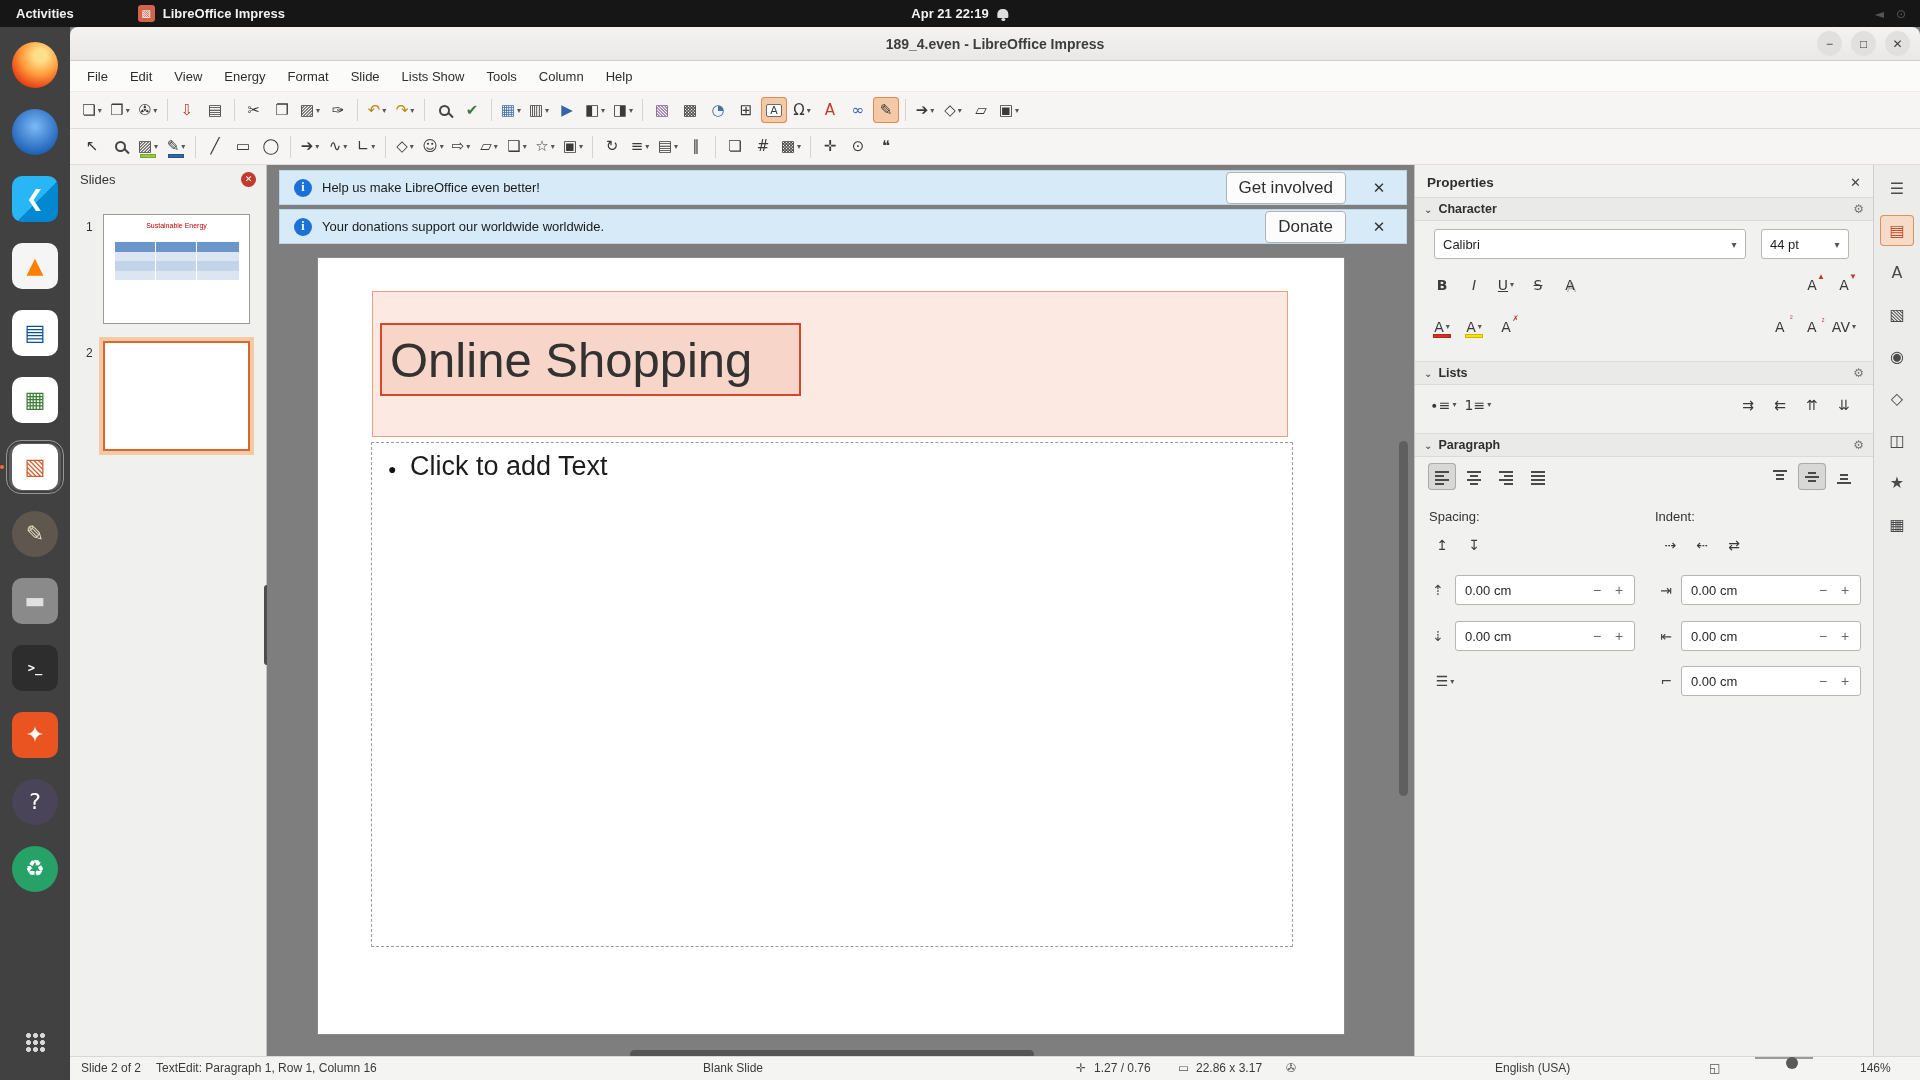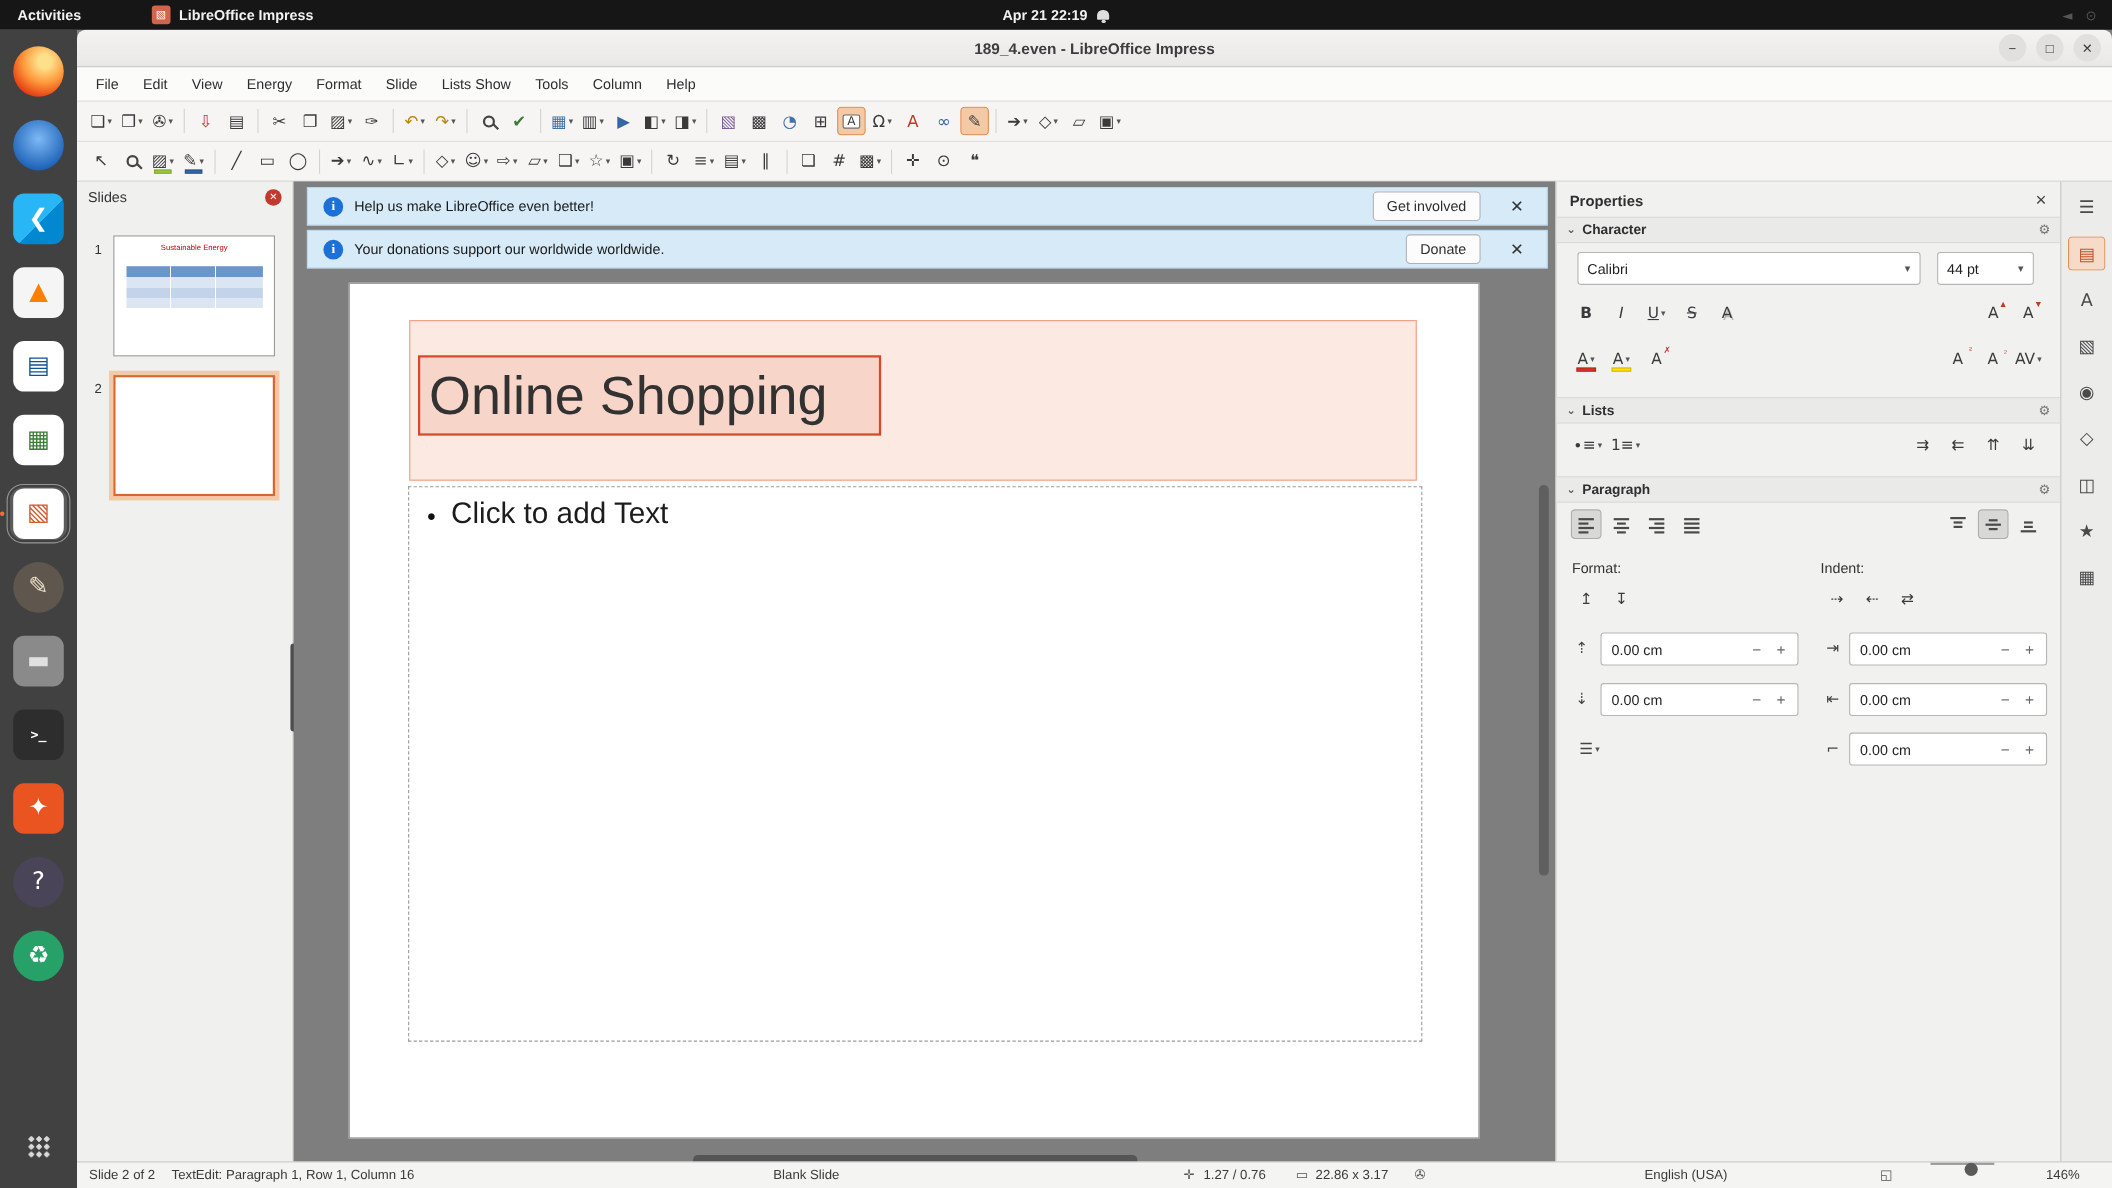--- a/index.html
+++ b/index.html
@@ -99,21 +99,21 @@
   #splitgrip { position:absolute; left:264px; top:585px; width:7px; height:80px; background:#4d4d4d; border-radius:3px; }
 
   
   #workspace { position:absolute; left:267px; top:165px; width:1147px; height:891px; background:#7e7e7e; }
   .infobar { position:absolute; left:12px; width:1128px; height:35px; background:#d7eaf8;
              border:1px solid #bcd6e8; display:flex; align-items:center; padding:0 14px; gap:10px; }
   .info-ico { width:18px; height:18px; border-radius:50%; background:#1c71d8; color:#fff; font-weight:700;
               font-size:12px; font-family:"Liberation Serif",serif; display:flex; align-items:center; justify-content:center; }
   .ib-text { color:#1a1a1a; }
   .ib-btn { margin-left:auto; background:#fcfcfc; border:1px solid #b3b3b3; border-radius:4px;
-            padding:5px 12px; font-size:13px; color:#2e2e2e; font-family:inherit; }
+            padding:5px 12px; font-size:17px; color:#2e2e2e; font-family:inherit; }
   .ib-close { width:26px; text-align:center; font-size:15px; color:#333; margin-left:10px; }
 
   #slide { position:absolute; left:50px; top:92px; width:1028px; height:778px; background:#fff;
            border:1px solid #8b8b8b; }
   #title-outer { position:absolute; left:54px; top:33px; width:916px; height:146px;
                  background:#fbe9e2; border:1px solid #ef9d7f; }
   #title-inner { position:absolute; left:7px; top:31px; width:421px; height:73px;
                  background:#f7d5c9; border:2px solid #d9472b; display:flex; align-items:center; }
   #title-text { font-size:49px; color:#323232; padding-left:8px; white-space:nowrap; }
   #body-ph { position:absolute; left:53px; top:184px; width:922px; height:505px; border:1px dashed #9b9b9b; }
@@ -678,21 +678,21 @@
           <span class="cssico ico-va-t"></span>
         </span>
         <span class="tbi active" data-name="align-vertical-center-icon">
           <span class="cssico ico-va-c"></span>
         </span>
         <span class="tbi" data-name="align-bottom-icon">
           <span class="cssico ico-va-b"></span>
         </span>
       </div>
 
-    <span class="plabel" style="left:14px; top:344px" data-name="spacing-label">Format:</span>
+    <span class="plabel" style="left:14px; top:344px" data-name="spacing-label">Spacing:</span>
     <span class="plabel" style="left:240px; top:344px" data-name="indent-label">Indent:</span>
     <div class="hrow" style="left:12px; top:366px" data-name="paragraph-spacing-tools">
         <span class="tbi" data-name="increase-paragraph-spacing-icon">
           <span class="glyph">↥</span>
         </span>
         <span class="tbi" data-name="decrease-paragraph-spacing-icon">
           <span class="glyph">↧</span>
         </span>
       </div>
     <div class="hrow" style="left:240px; top:366px" data-name="indent-tools">

